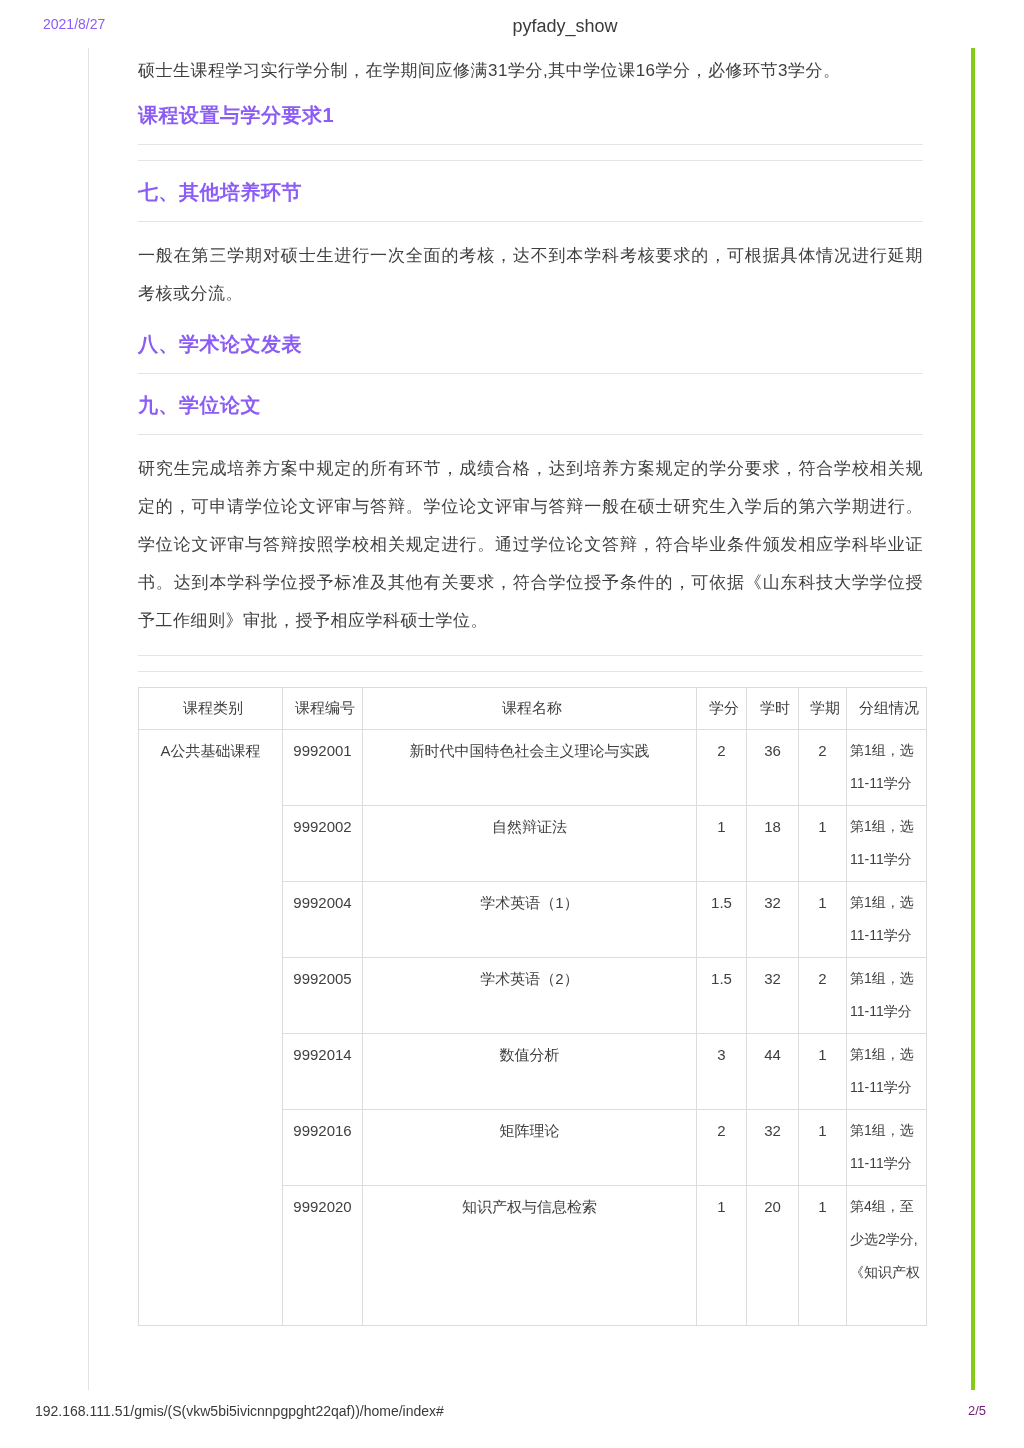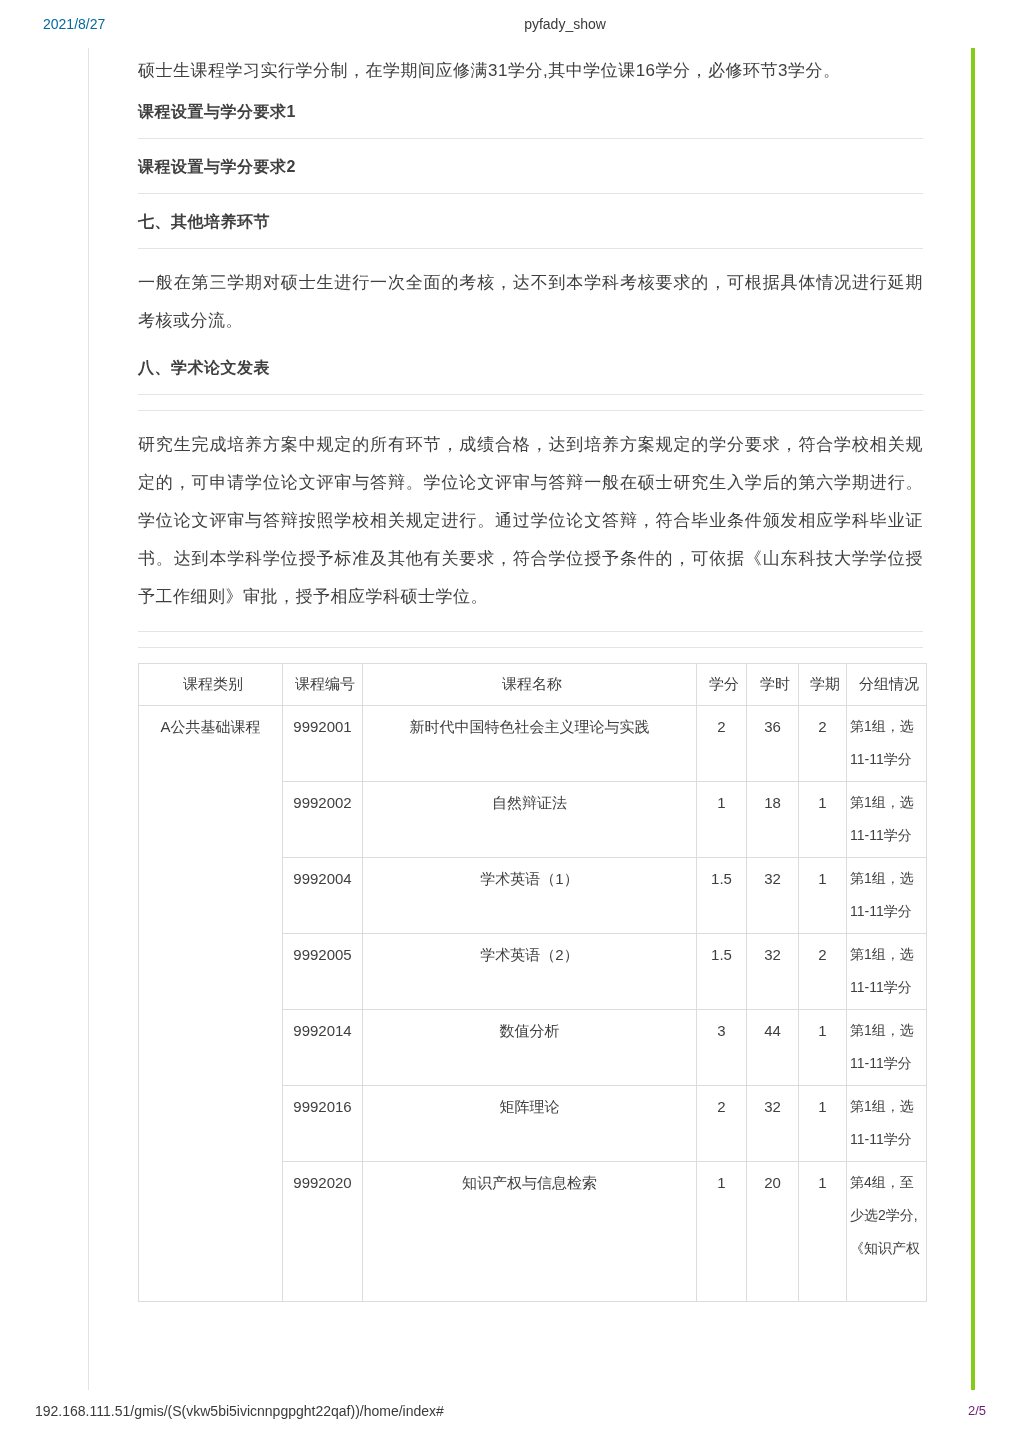--- a/index.html
+++ b/index.html
@@ -13,29 +13,29 @@
     color: #3f3f3f;
     overflow: hidden;
   }
 
   
   .print-date {
     position: absolute;
     left: 43px;
     top: 16px;
     font-size: 14px;
-    color: #0369a1;
+    color: #8b5cf6;
     text-align: right;
   }
   .print-title {
     position: absolute;
     left: 565px;
     top: 16px;
     transform: translateX(-50%);
-    font-size: 14px;
+    font-size: 18px;
     color: #3a3a3a;
   }
   .print-footer-url {
     position: absolute;
     left: 35px;
     top: 1403px;
     font-size: 14px;
     color: #3a3a3a;
   }
   .print-footer-page {
@@ -61,23 +61,23 @@
 
   .intro {
     margin: 4px 0 0;
     font-size: 17px;
     line-height: 26px;
     letter-spacing: 0.5px;
     color: #3f3f3f;
   }
   h2 {
     margin: 18px 0 0;
-    font-size: 16px;
+    font-size: 20px;
     font-weight: bold;
-    color: #404040;
+    color: #8b5cf6;
     letter-spacing: 0.5px;
   }
   hr.rule {
     border: none;
     border-top: 1px solid #e4e4e4;
     margin: 15px 0 0;
     height: 0;
   }
   p.body-par {
     margin: 15px 0 0;
@@ -133,30 +133,30 @@
 <div class="print-date">2021/8/27</div>
 <div class="print-title">pyfady_show</div>
 
 <div class="container">
 
   <p class="intro">硕士生课程学习实行学分制，在学期间应修满31学分,其中学位课16学分，必修环节3学分。</p>
 
   <h2>课程设置与学分要求1</h2>
   <hr class="rule">
 
-  <h2>课程设置与学分要求2</h2>
   <hr class="rule">
 
   <h2>七、其他培养环节</h2>
   <hr class="rule">
   <p class="body-par">一般在第三学期对硕士生进行一次全面的考核，达不到本学科考核要求的，可根据具体情况进行延期考核或分流。</p>
 
   <h2>八、学术论文发表</h2>
   <hr class="rule">
 
+  <h2>九、学位论文</h2>
   <hr class="rule">
   <p class="body-par">研究生完成培养方案中规定的所有环节，成绩合格，达到培养方案规定的学分要求，符合学校相关规定的，可申请学位论文评审与答辩。学位论文评审与答辩一般在硕士研究生入学后的第六学期进行。学位论文评审与答辩按照学校相关规定进行。通过学位论文答辩，符合毕业条件颁发相应学科毕业证书。达到本学科学位授予标准及其他有关要求，符合学位授予条件的，可依据《山东科技大学学位授予工作细则》审批，授予相应学科硕士学位。</p>
 
   <hr class="rule">
 
   <hr class="rule">
 
   <table class="course-table">
     <colgroup>
       <col class="col-category">

